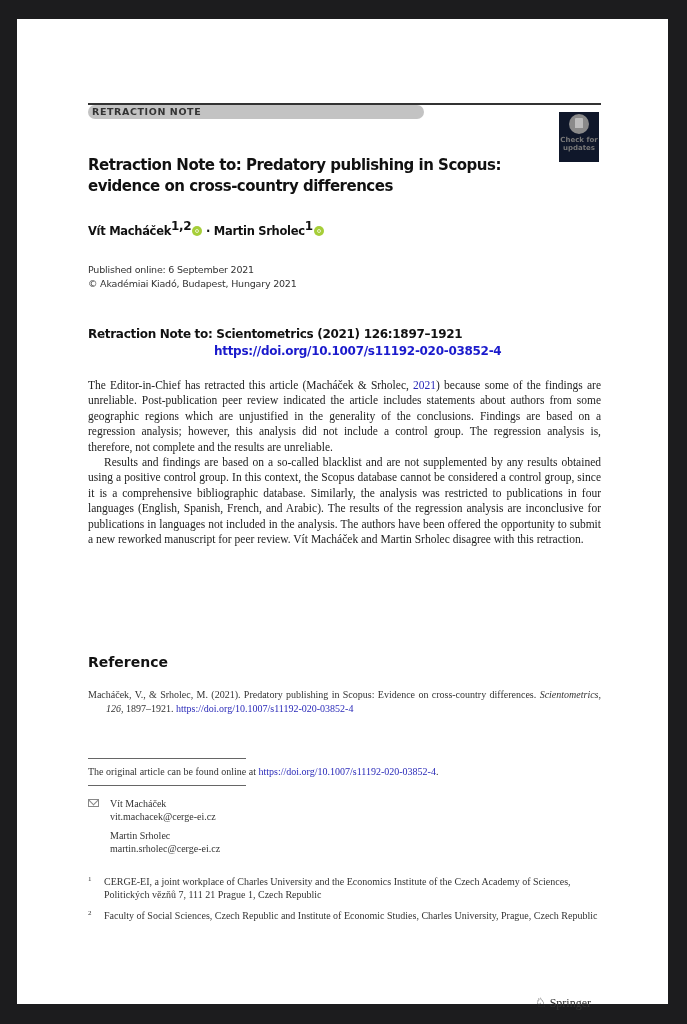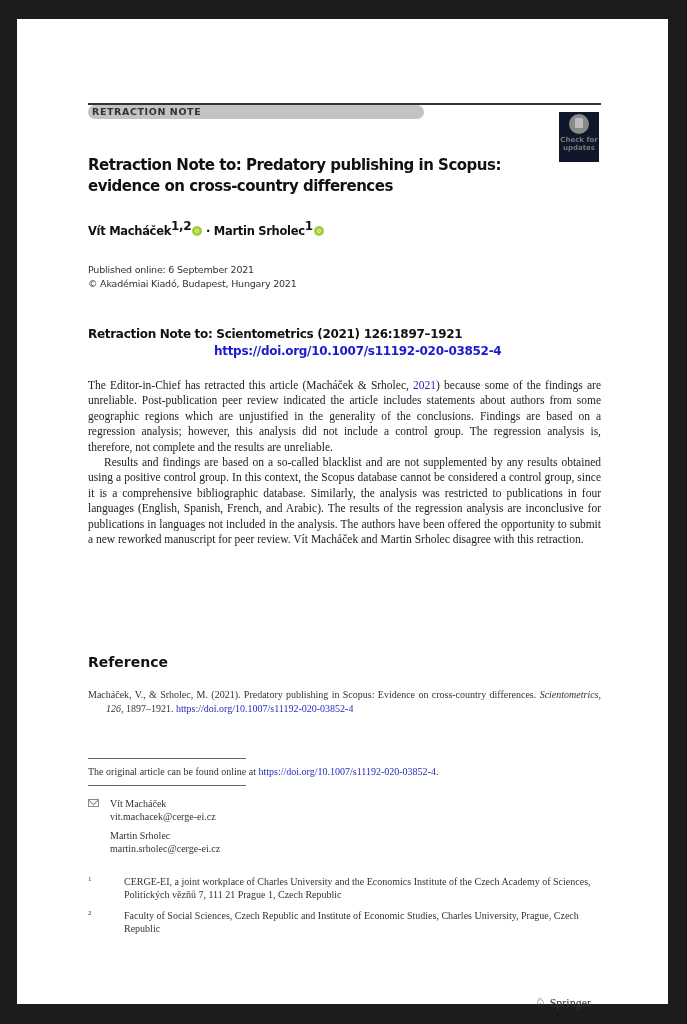--- a/index.html
+++ b/index.html
@@ -32,21 +32,21 @@
   .ref { left:71px; top:669px; width:513px; font-size:10px; color:#333; line-height:14px; text-align:justify; padding-left:18px; text-indent:-18px; box-sizing:border-box; }
   .fnrule1 { left:71px; top:739px; width:158px; height:1px; background:#666; }
   .orig { left:71px; top:747px; font-size:10px; color:#333; }
   .fnrule2 { left:71px; top:766px; width:158px; height:1px; background:#666; }
   .contact { left:71px; top:778px; font-size:10px; color:#333; line-height:13px; }
   .mail { position:absolute; left:0; top:2px; width:11px; height:8px; border:1px solid #888; box-sizing:border-box; }
   .mail:after { content:""; position:absolute; left:1px; top:-3px; width:6px; height:6px; border-right:1px solid #888; border-bottom:1px solid #888; transform:rotate(45deg); }
   .contact .c { margin-left:22px; margin-bottom:6px; }
   .aff { left:71px; width:513px; font-size:10px; color:#333; line-height:13px; }
   .aff .num { position:absolute; left:0; top:-2px; font-size:7px; }
-  .aff .txt { margin-left:36px; }
+  .aff .txt { margin-left:16px; }
   .springer { left:518px; top:976px; font-size:12px; color:#333; }
   .springer .horse { display:inline-block; font-size:13px; margin-right:3px; }
 </style>
 </head>
 <body>
 
 <div class="page">
 
 
   <div class="abs rule-top"></div>

